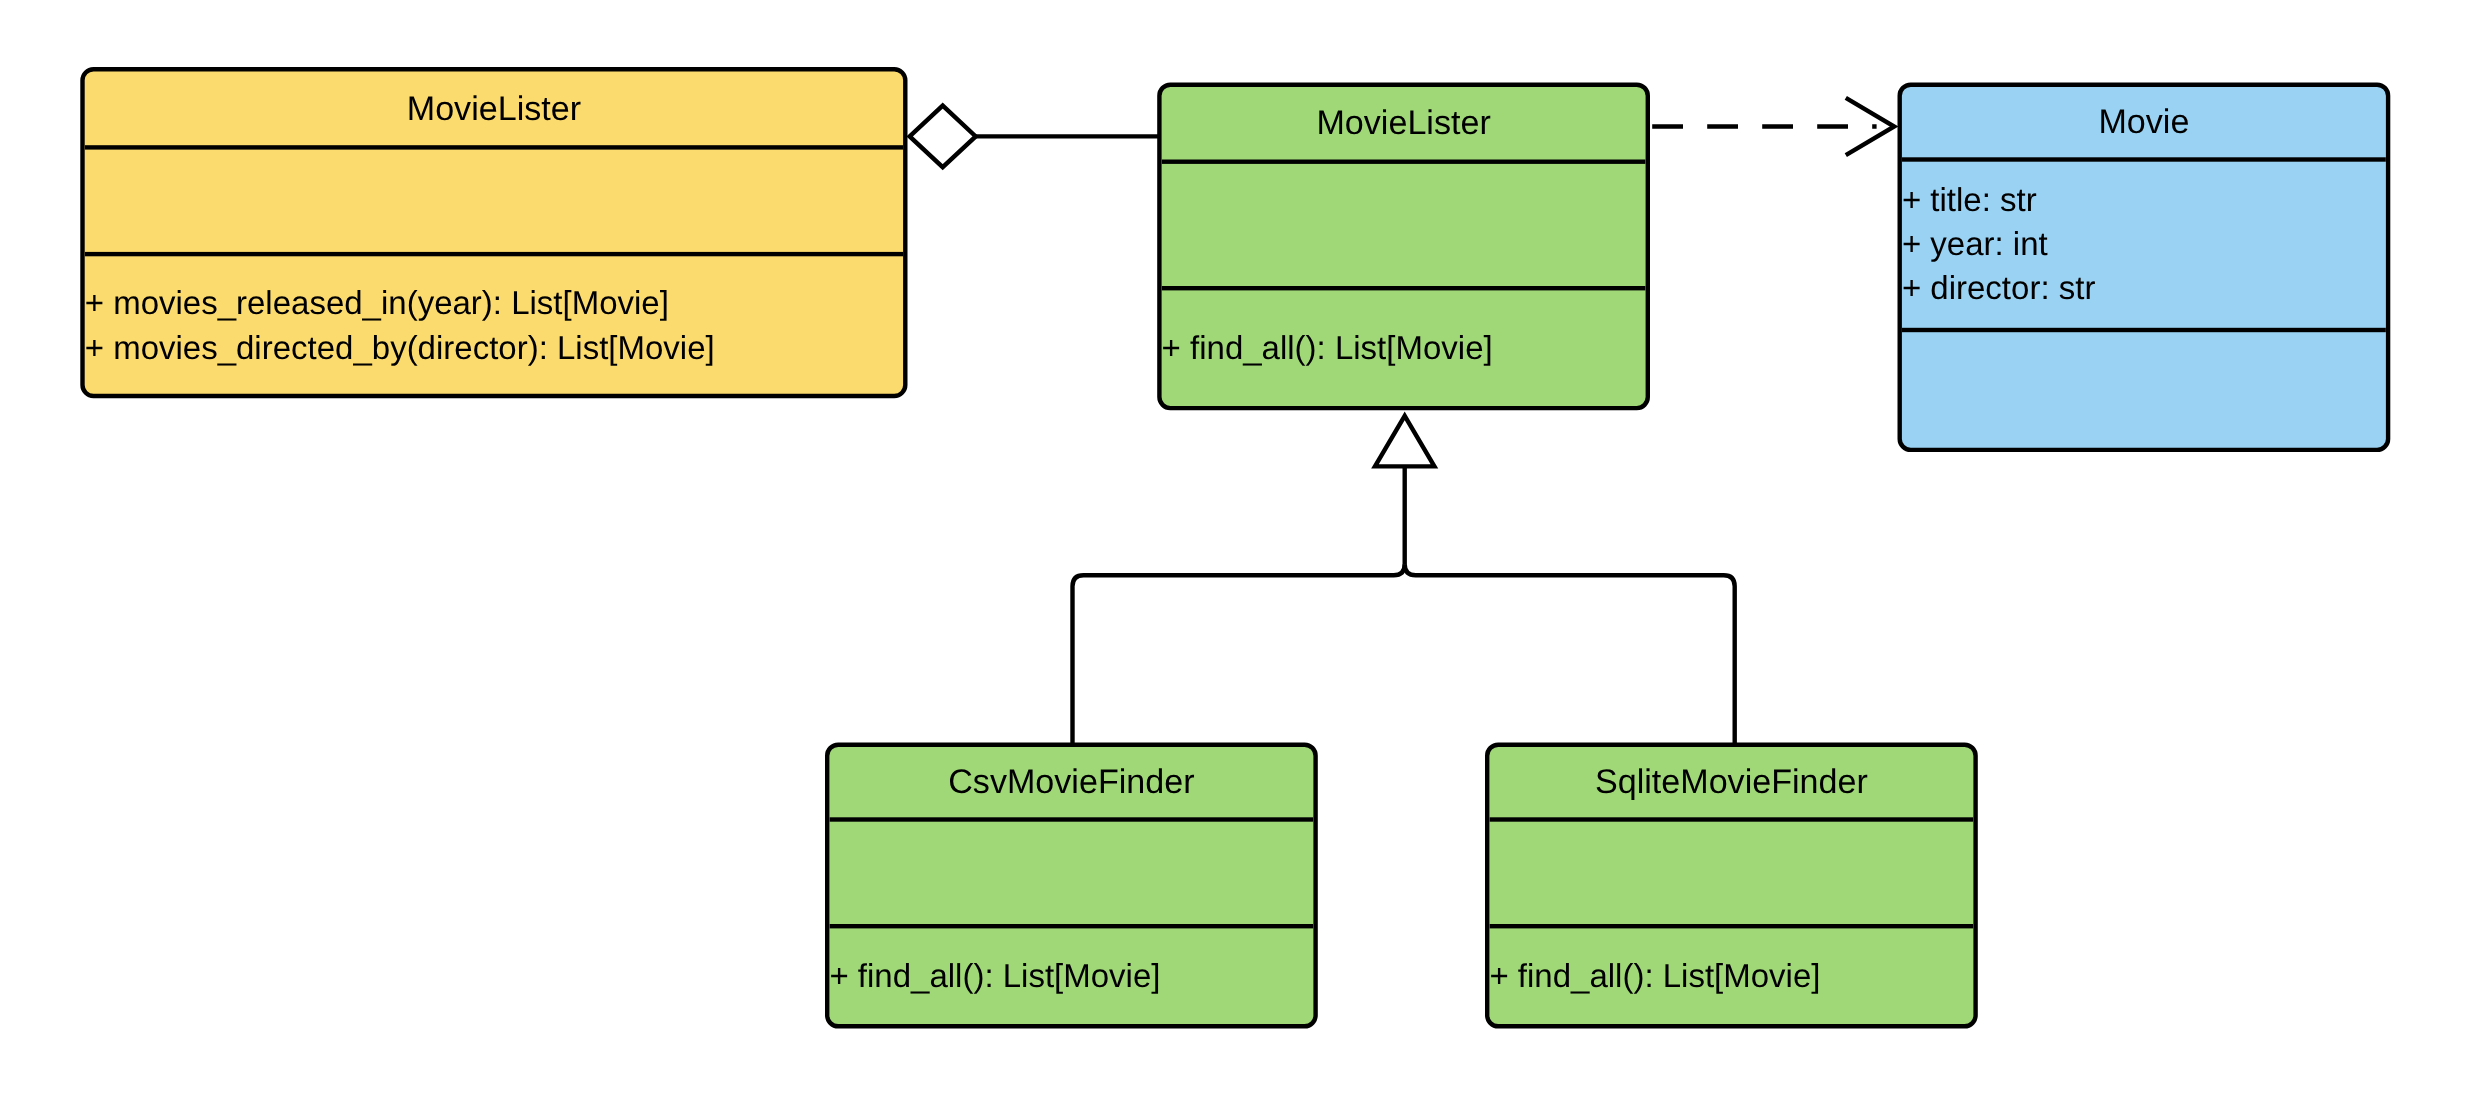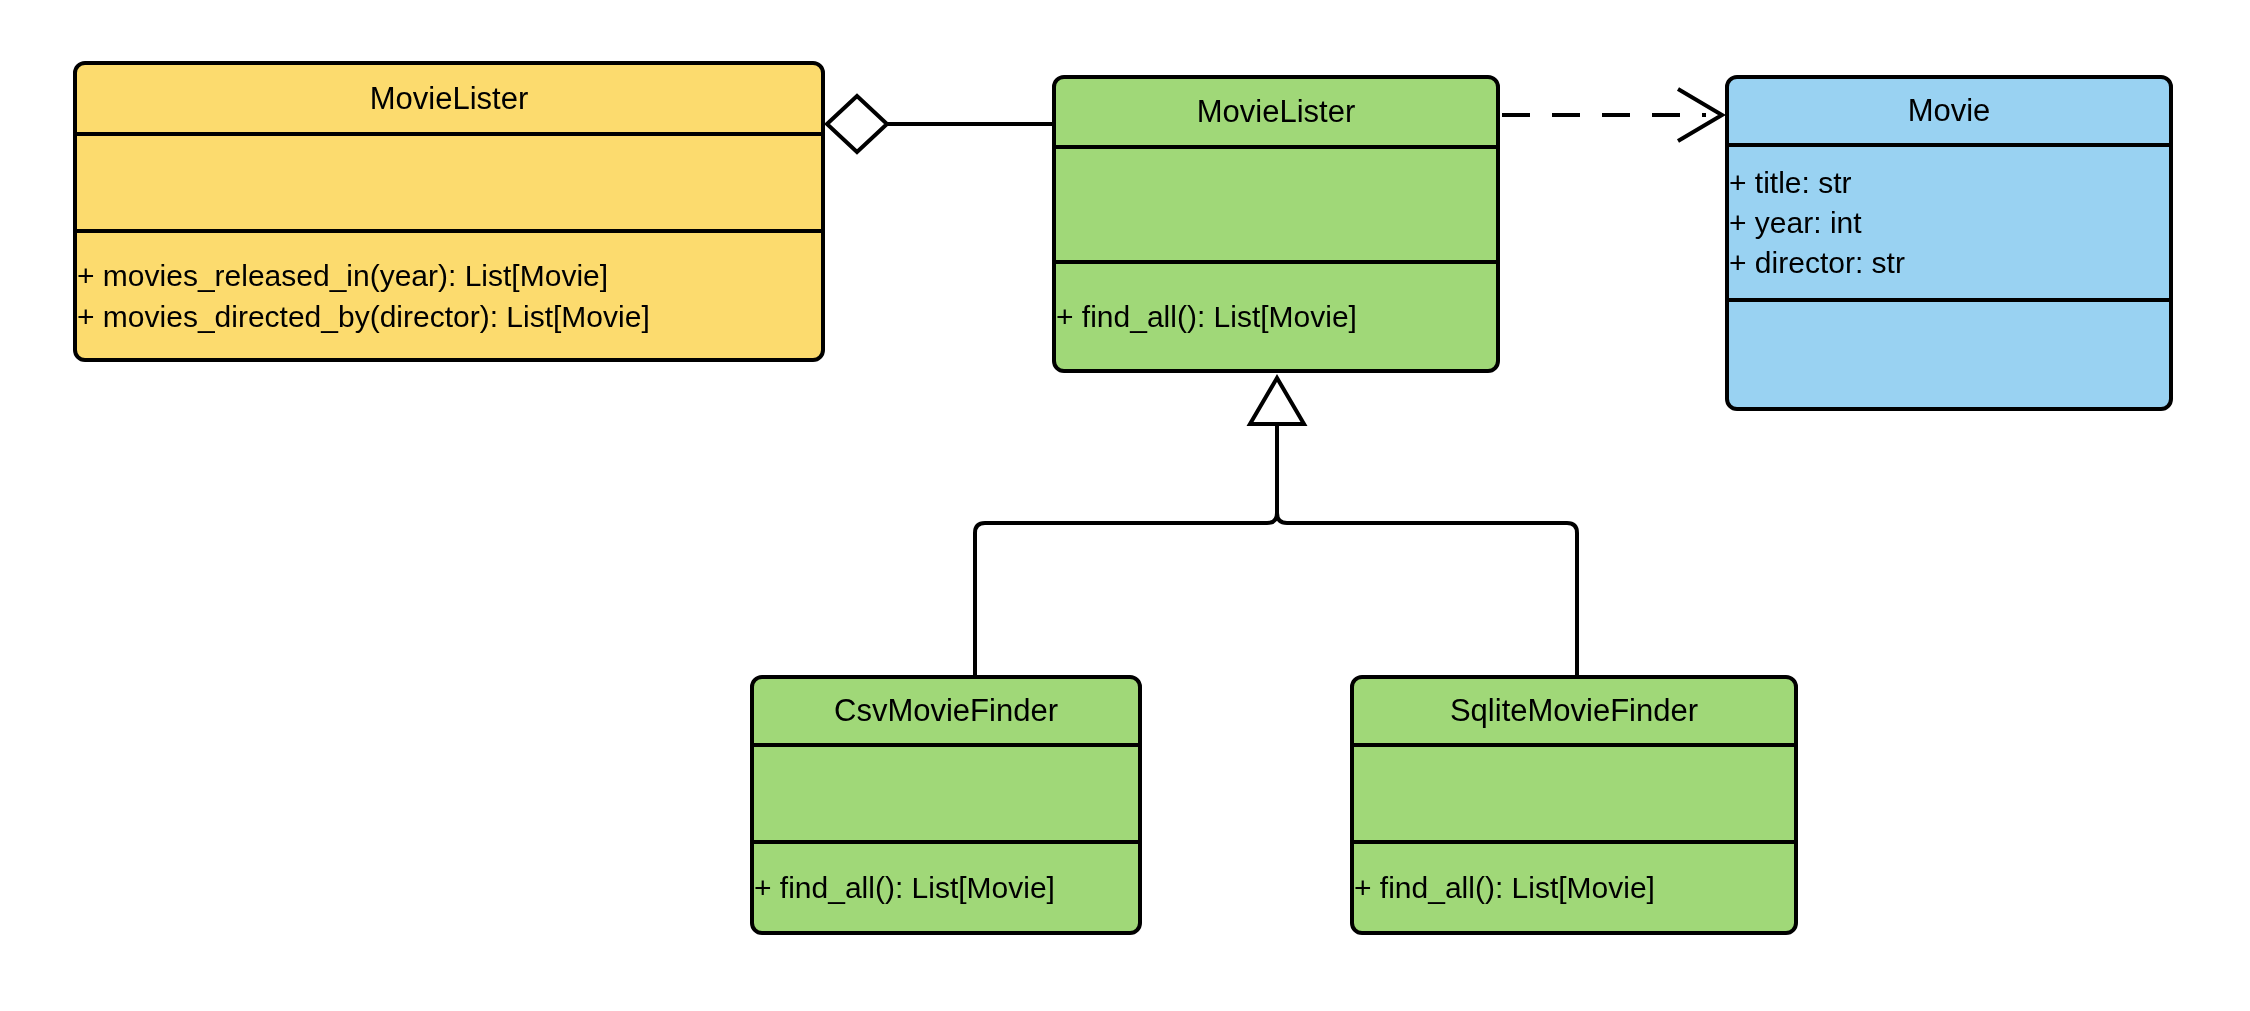--- a/index.html
+++ b/index.html
@@ -54,21 +54,21 @@
   #movie-lister .uml-attrs   { height: 97px; }
 
   #movie-finder   { left: 1052px; top: 75px;  width: 448px; height: 298px; }
   #movie-finder .uml-title   { height: 66px; }
   #movie-finder .uml-attrs   { height: 115px; }
 
   #movie          { left: 1725px; top: 75px;  width: 448px; height: 336px; }
   #movie .uml-title          { height: 64px; }
   #movie .uml-attrs          { height: 155px; line-height: 40px; }
 
-  #csv-movie-finder    { left: 750px;  top: 675px; width: 392px; height: 260px; }
+  #csv-movie-finder    { left: 750px;  top: 675px; width: 448px; height: 260px; }
   #sqlite-movie-finder { left: 1350px; top: 675px; width: 448px; height: 260px; }
   #csv-movie-finder .uml-title,    #sqlite-movie-finder .uml-title  { height: 64px; }
   #csv-movie-finder .uml-attrs,    #sqlite-movie-finder .uml-attrs  { height: 97px; }
 
   
   #edges {
     position: absolute;
     left: 0;
     top: 0;
     width: 2250px;

